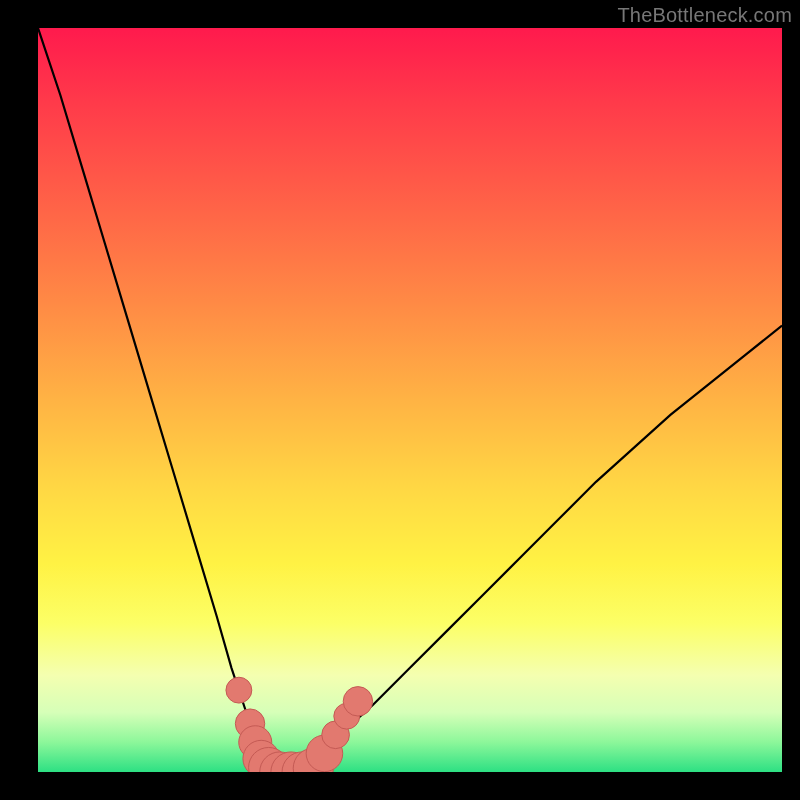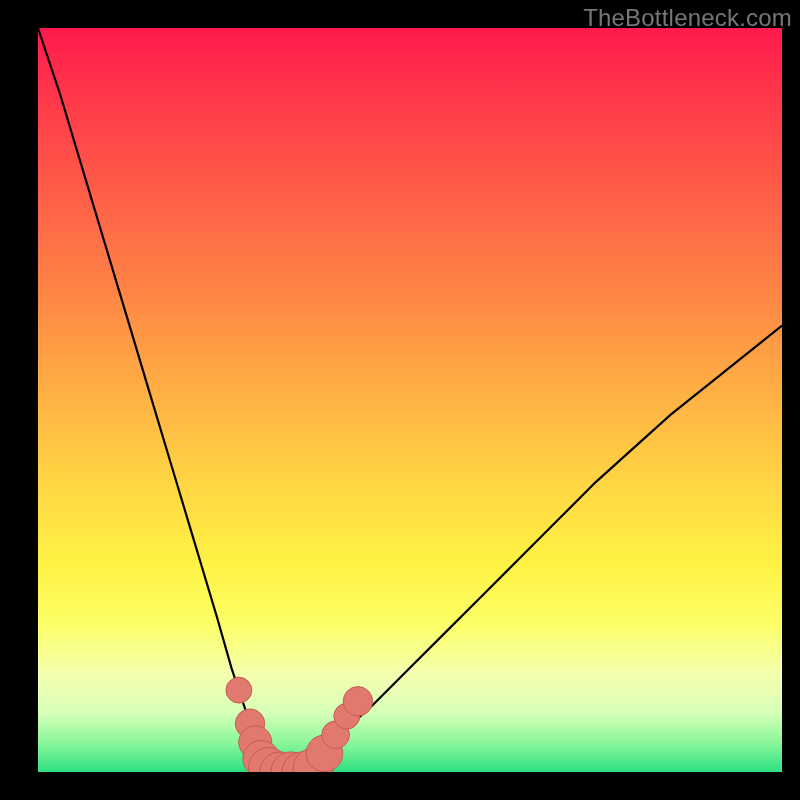--- a/index.html
+++ b/index.html
@@ -39,21 +39,21 @@
       #8cf79a 96%,
       #2de083 100%
     );
     overflow: hidden;
   }
   .watermark {
     position: absolute;
     top: 4px;
     right: 8px;
     color: #777;
-    font-size: 24px;
+    font-size: 20px;
     font-weight: 500;
     letter-spacing: 0.2px;
     z-index: 5;
   }
   svg.curves {
     position: absolute;
     left: 0;
     top: 0;
     width: 744px;
     height: 744px;

